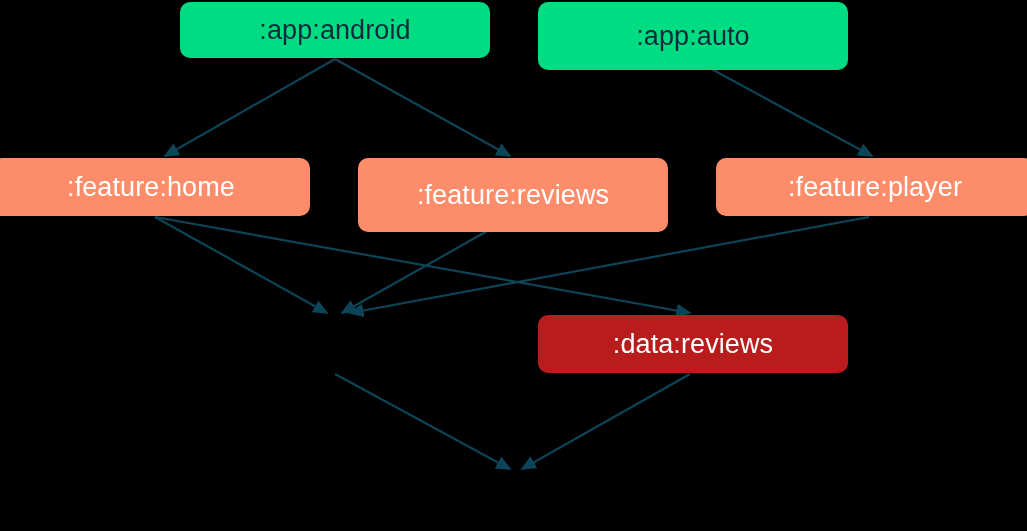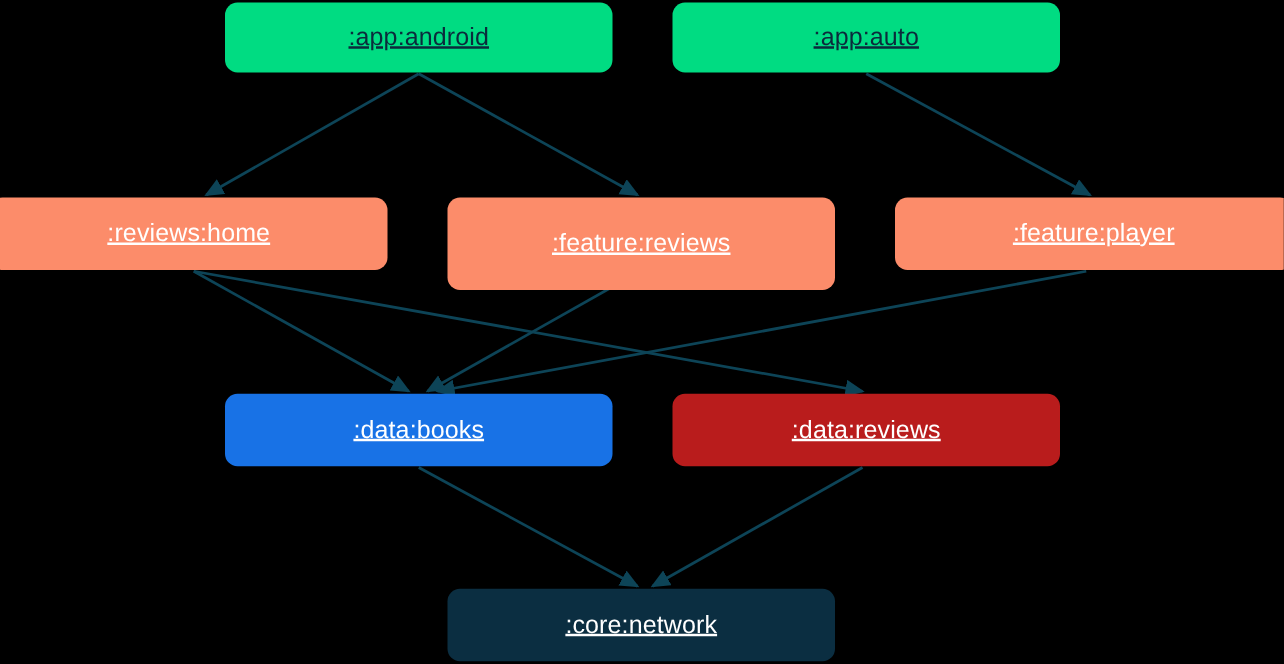--- a/index.html
+++ b/index.html
@@ -29,25 +29,24 @@
   .node {
     position: absolute;
     box-sizing: border-box;
     border-radius: 10px;
     display: flex;
     align-items: center;
     justify-content: center;
     z-index: 5;
   }
   .node-label {
-    font-size: 20px;
+    font-size: 27px;
     line-height: 1;
     white-space: nowrap;
     letter-spacing: 0.1px;
-    text-decoration: underline;
   }
   .node-app { background: #00dc82; }
   .node-app .node-label { color: #0b2b3c; }
   .node-feature { background: #fc8c6a; }
   .node-feature .node-label { color: #ffffff; }
   .node-data { background: #1872e6; }
   .node-data .node-label { color: #ffffff; }
   .node-core { background: #0b2e41; }
   .node-core .node-label { color: #ffffff; }
 </style>
@@ -72,41 +71,35 @@
         <line x1="869" y1="217" x2="350" y2="313" stroke="#0d4457" stroke-width="2.2" marker-end="url(#arrowhead)"></line>
         <line x1="335" y1="374" x2="510" y2="469" stroke="#0d4457" stroke-width="2.2" marker-end="url(#arrowhead)"></line>
         <line x1="690" y1="374" x2="522" y2="469" stroke="#0d4457" stroke-width="2.2" marker-end="url(#arrowhead)"></line>
       </g>
   </svg>
 
   <div class="node node-app" style="left: 180px; top: 2px; width: 310px; height: 56px; background: rgb(0, 220, 130);">
     <span class="node-label" style="color: rgb(11, 43, 60);">:app:android</span>
   </div>
 
-  <div class="node node-app" style="left: 538px; top: 2px; width: 310px; height: 56px; background: rgb(0, 220, 130);">
+  <div class="node node-app" style="left: 538px; top: 2px; width: 310px; height: 68px; background: rgb(0, 220, 130);">
     <span class="node-label" style="color: rgb(11, 43, 60);">:app:auto</span>
   </div>
 
   <div class="node node-feature" style="left: -8px; top: 158px; width: 318px; height: 58px; background: rgb(252, 140, 106);">
-    <span class="node-label" style="color: rgb(255, 255, 255);">:reviews:home</span>
+    <span class="node-label" style="color: rgb(255, 255, 255);">:feature:home</span>
   </div>
 
   <div class="node node-feature" style="left: 358px; top: 158px; width: 310px; height: 74px; background: rgb(252, 140, 106);">
     <span class="node-label" style="color: rgb(255, 255, 255);">:feature:reviews</span>
   </div>
 
   <div class="node node-feature" style="left: 716px; top: 158px; width: 318px; height: 58px; background: rgb(252, 140, 106);">
     <span class="node-label" style="color: rgb(255, 255, 255); text-align: right;">:feature:player</span>
   </div>
 
-  <div class="node node-data" style="left: 180px; top: 315px; width: 310px; height: 58px; background: rgb(24, 114, 230);">
-    <span class="node-label" style="color: rgb(255, 255, 255);">:data:books</span>
-  </div>
 
   <div class="node node-data" style="left: 538px; top: 315px; width: 310px; height: 58px; background: #b91c1c;">
     <span class="node-label" style="color: rgb(255, 255, 255);">:data:reviews</span>
   </div>
 
-  <div class="node node-core" style="left: 358px; top: 471px; width: 310px; height: 58px; background: rgb(11, 46, 65);">
-    <span class="node-label" style="color: rgb(255, 255, 255);">:core:network</span>
-  </div>
 
 </div>
 
 </body></html>

